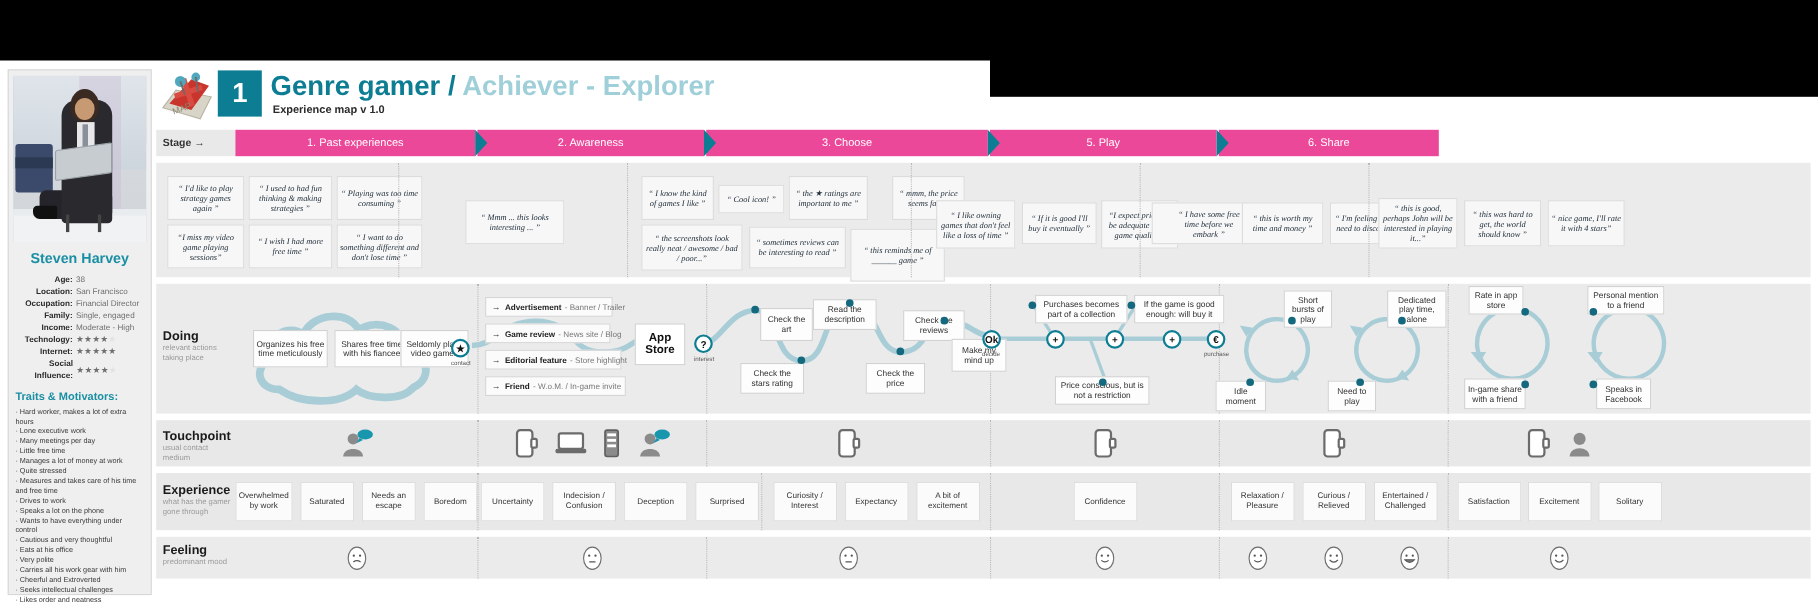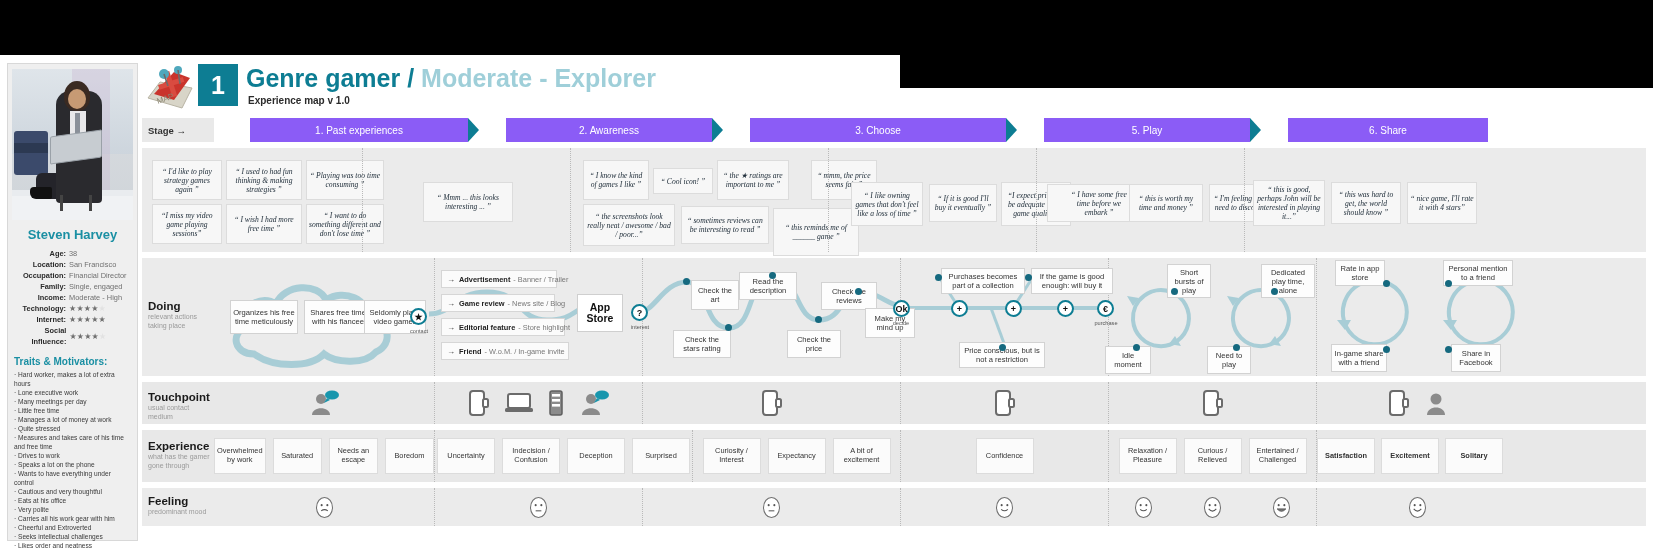--- a/index.html
+++ b/index.html
@@ -63,22 +63,22 @@
 
   
   .grid { position:absolute; left:142px; top:118px; width:1504px; }
   .rowlabel { width:72px; flex:none; padding-left:6px; }
   .rowlabel .t { font-size:11.5px; font-weight:bold; color:#1a1a1a; }
   .rowlabel .d { font-size:7px; color:#9a9a9a; line-height:8.5px; margin-top:1px; }
 
   .stagebar { display:flex; height:24px; }
   .stage-hdr-label { width:72px; flex:none; background:#e9e9e9; display:flex; align-items:center; padding-left:6px;
     font-size:9.5px; font-weight:bold; color:#333; }
-  .stage-chip { position:relative; background:#8b5cf6; color:#fff; font-size:10px; display:flex;
-    align-items:center; justify-content:center; margin-right:2px;margin-left:36px; }
+  .stage-chip { position:relative; background:#ec4899; color:#fff; font-size:10px; display:flex;
+    align-items:center; justify-content:center; margin-right:2px; }
   .stage-chip:after { content:""; position:absolute; right:-11px; top:0; width:0; height:0;
     border-top:12px solid transparent; border-bottom:12px solid transparent; border-left:11px solid #0d7d93; z-index:2;}
   .stage-chip:last-child:after { display:none; }
 
   .band { display:flex; position:relative; }
   .band-cells { display:flex; flex:1; position:relative; }
   .cell { position:relative; }
   .cell.sep { border-left:1px dotted #b9b9b9; }
 
   .bg-think  { background:#ebebeb; }
@@ -208,21 +208,21 @@
       <circle cx="20" cy="10" r="5" fill="#4fa8bd"></circle>
       <circle cx="34" cy="6" r="4" fill="#4fa8bd"></circle>
       <path d="M20 10 L24 22" stroke="#6b6b6b" stroke-width="1.6"></path>
       <path d="M34 6 L36 20" stroke="#6b6b6b" stroke-width="1.6"></path>
       <text x="14" y="40" font-size="8" fill="#8a8470" font-family="Liberation Sans" transform="rotate(-20 14 40)">MAP</text>
     </svg>
   </div>
   <div class="num-box">1</div>
   <div class="title">
     <span>Genre gamer /</span>
-    <span class="sub">Moderate - Explorer</span>
+    <span class="sub">Achiever - Explorer</span>
   </div>
   <div class="subtitle">Experience map v 1.0</div>
 </div>
 
 <div class="grid">
 
   <div class="stagebar">
     <div class="stage-hdr-label">Stage →</div>
     <div style="display:flex; flex:1;" id="stage-chips">
         <div class="stage-chip" style="width:218px">
@@ -395,21 +395,21 @@
   <path d="M174 24 A32 32 0 1 1 132 58 A32 32 0 0 1 174 24" fill="none" stroke="#a8cdd6" stroke-width="4"></path>
   <path d="M134 72 l-8 -10 l14 0 Z" fill="#a8cdd6"></path>
  </svg>
           <div class="dot" style="left:66px;top:22px"></div>
   <div class="action" style="left:18px;top:2px;width:50px;height:26px">Rate in app store</div>
   <div class="dot" style="left:128px;top:22px"></div>
   <div class="action" style="left:126px;top:2px;width:70px;height:26px">Personal mention to a friend</div>
   <div class="dot" style="left:66px;top:88px"></div>
   <div class="action" style="left:14px;top:86px;width:56px;height:28px">In-game share with a friend</div>
   <div class="dot" style="left:128px;top:88px"></div>
-  <div class="action" style="left:134px;top:86px;width:50px;height:28px">Share in Facebook</div>
+  <div class="action" style="left:134px;top:86px;width:50px;height:28px">Speaks in Facebook</div>
         </div>
       </div>
   </div>
   <div class="gap"></div>
 
   <div class="band bg-touch" style="height:42px;">
     <div class="rowlabel" style="padding-top:9px;">
       <div class="t">Touchpoint</div>
       <div class="d">usual contact medium</div>
     </div>
@@ -520,21 +520,21 @@
           <div class="exp-chip" style="position:relative;width:58px;height:36px">A bit of excitement</div>
         </div>
         <div class="cell sep" style="width: 208px; display: flex; align-items: center; justify-content: center; gap: 7px;">
           <div class="exp-chip" style="position:relative;width:58px;height:36px">Confidence</div>
         </div>
         <div class="cell sep" style="width: 208px; display: flex; align-items: center; justify-content: center; gap: 7px;">
           <div class="exp-chip" style="position:relative;width:58px;height:36px">Relaxation / Pleasure</div>
           <div class="exp-chip" style="position:relative;width:58px;height:36px">Curious / Relieved</div>
           <div class="exp-chip" style="position:relative;width:58px;height:36px">Entertained / Challenged</div>
         </div>
-        <div class="cell sep" style="width: 202px; display: flex; align-items: center; justify-content: flex-start; gap: 6px; font-weight: bold;">
+        <div class="cell sep" style="width: 202px; display: flex; align-items: center; justify-content: center; gap: 6px;">
           <div class="exp-chip" style="position:relative;width:58px;height:36px">Satisfaction</div>
           <div class="exp-chip" style="position:relative;width:58px;height:36px">Excitement</div>
           <div class="exp-chip" style="position:relative;width:58px;height:36px">Solitary</div>
         </div>
       </div>
   </div>
   <div class="gap"></div>
 
   <div class="band bg-feel" style="height:38px;">
     <div class="rowlabel" style="padding-top:7px;">

